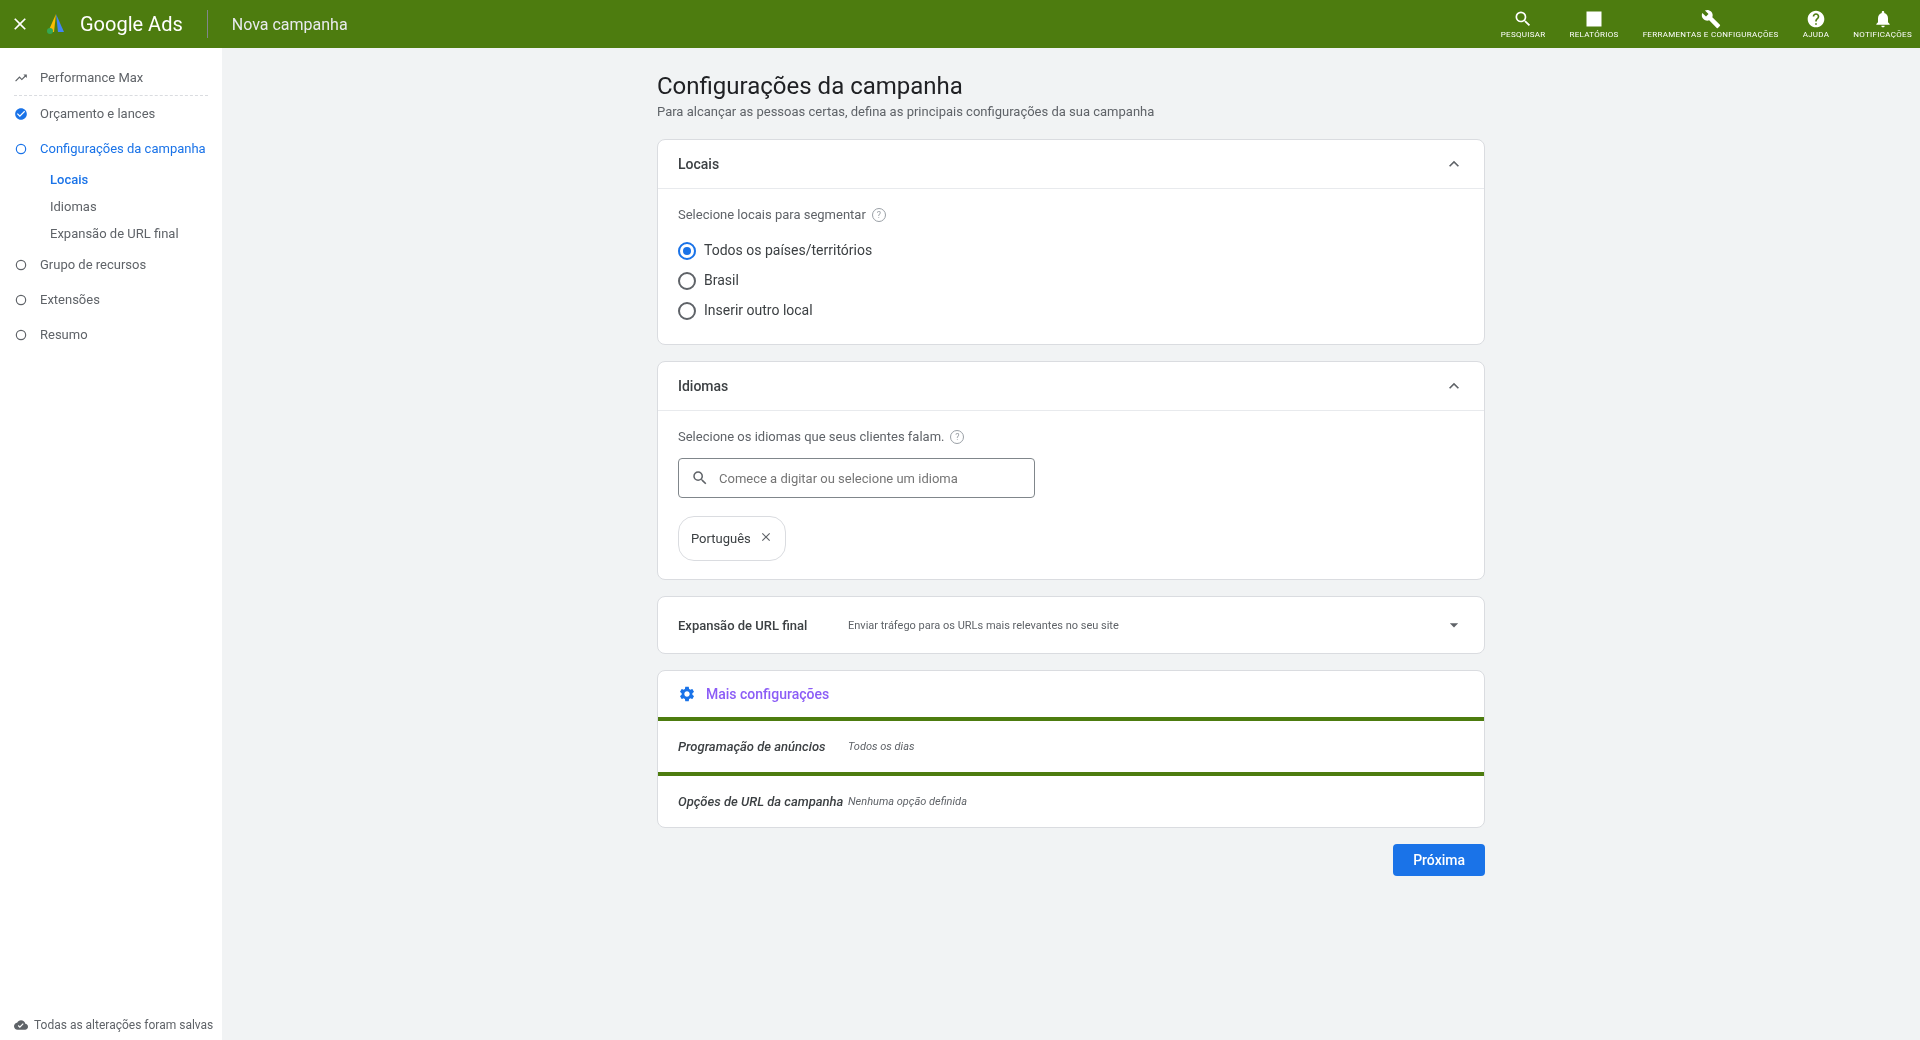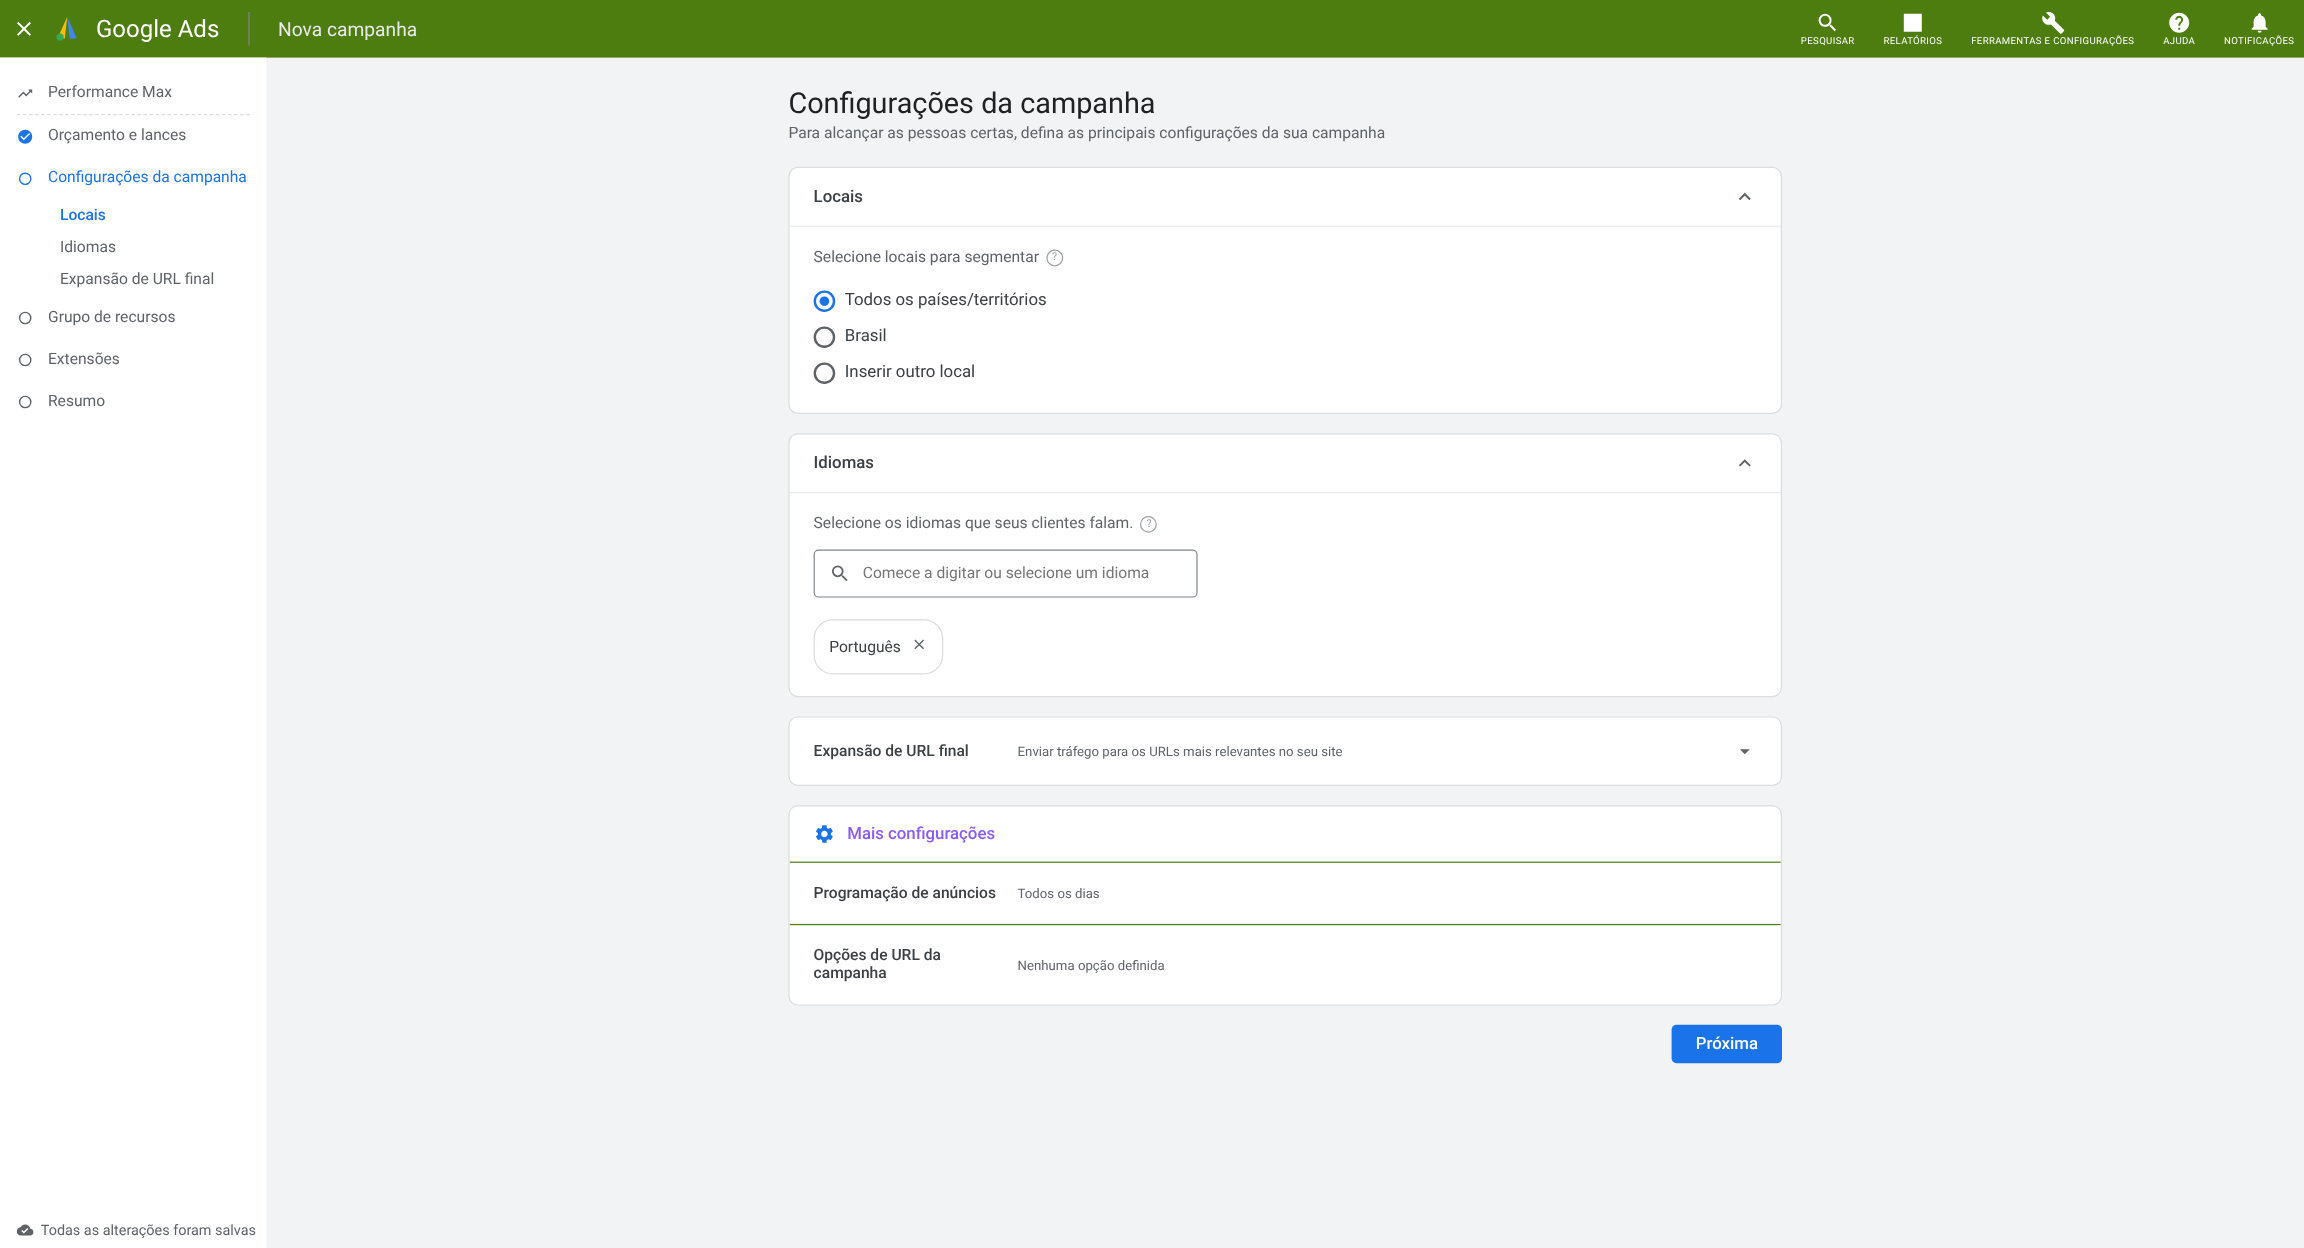--- a/index.html
+++ b/index.html
@@ -41,36 +41,36 @@
 .card-body { padding: 18px 20px; }
 .section-label { font-size: 13px; color: #5f6368; margin-bottom: 14px; display: flex; align-items: center; gap: 6px; }
 .help-icon { width: 14px; height: 14px; border: 1px solid #9aa0a6; border-radius: 50%; display: inline-flex; align-items: center; justify-content: center; font-size: 9px; color: #9aa0a6; }
 
 .radio-row { display: flex; align-items: flex-start; gap: 8px; padding: 6px 0; cursor: pointer; }
 .radio-outer { width: 18px; height: 18px; border: 2px solid #5f6368; border-radius: 50%; display: flex; align-items: center; justify-content: center; }
 .radio-outer.selected { border-color: #1a73e8; }
 .radio-inner { width: 8px; height: 8px; background: #1a73e8; border-radius: 50%; }
 .radio-label { font-size: 14px; color: #3c4043; }
 
-.search-input { display: flex; align-items: center; gap: 10px; border: 1px solid #80868b; border-radius: 4px; padding: 10px 12px; width: 320px; margin-top: 4px; }
+.search-input { display: flex; align-items: center; gap: 10px; border: 1px solid #80868b; border-radius: 4px; padding: 10px 12px; width: 357px; margin-top: 4px; }
 .search-input input { border: none; outline: none; font-size: 13px; flex: 1; color: #5f6368; background: transparent; }
 .chip { display: inline-flex; align-items: center; gap: 8px; border: 1px solid #dadce0; border-radius: 16px; padding: 13px 12px; margin-top: 18px; font-size: 13px; color: #3c4043; }
 .chip-x { cursor: pointer; color: #5f6368; }
 
 .row-collapsed { display: flex; align-items: center; padding: 18px 20px; cursor: pointer; }
 .row-label { width: 170px; font-size: 13px; font-weight: 500; color: #3c4043; }
 .row-value { font-size: 11px; color: #5f6368; flex: 1; }
 .row-value .kvlabel { color: #5f6368; }
 .row-value .kvval { color: #3c4043; }
 .row-chevron { margin-left: auto; }
 
 .more-settings { display: flex; align-items: center; gap: 10px; padding: 14px 20px; color: #8b5cf6; font-size: 14px; font-weight: 500; cursor: pointer; }
 .more-settings .gear { width: 18px; height: 18px; }
 
-.divider-row { border-top: 1px solid #4d7c0f; }
+.divider-row { border-top: 4px solid #4d7c0f; font-style: italic; }
 
 .next-btn-row { display: flex; justify-content: flex-end; margin-top: 10px; }
 .next-btn { background: #1a73e8; color: #fff; border: none; border-radius: 4px; padding: 8px 20px; font-size: 14px; font-weight: 500; cursor: pointer; }
 </style>
 </head>
 <body>
 
 <div class="header">
   <div class="header-left">
     <div class="close-x">

